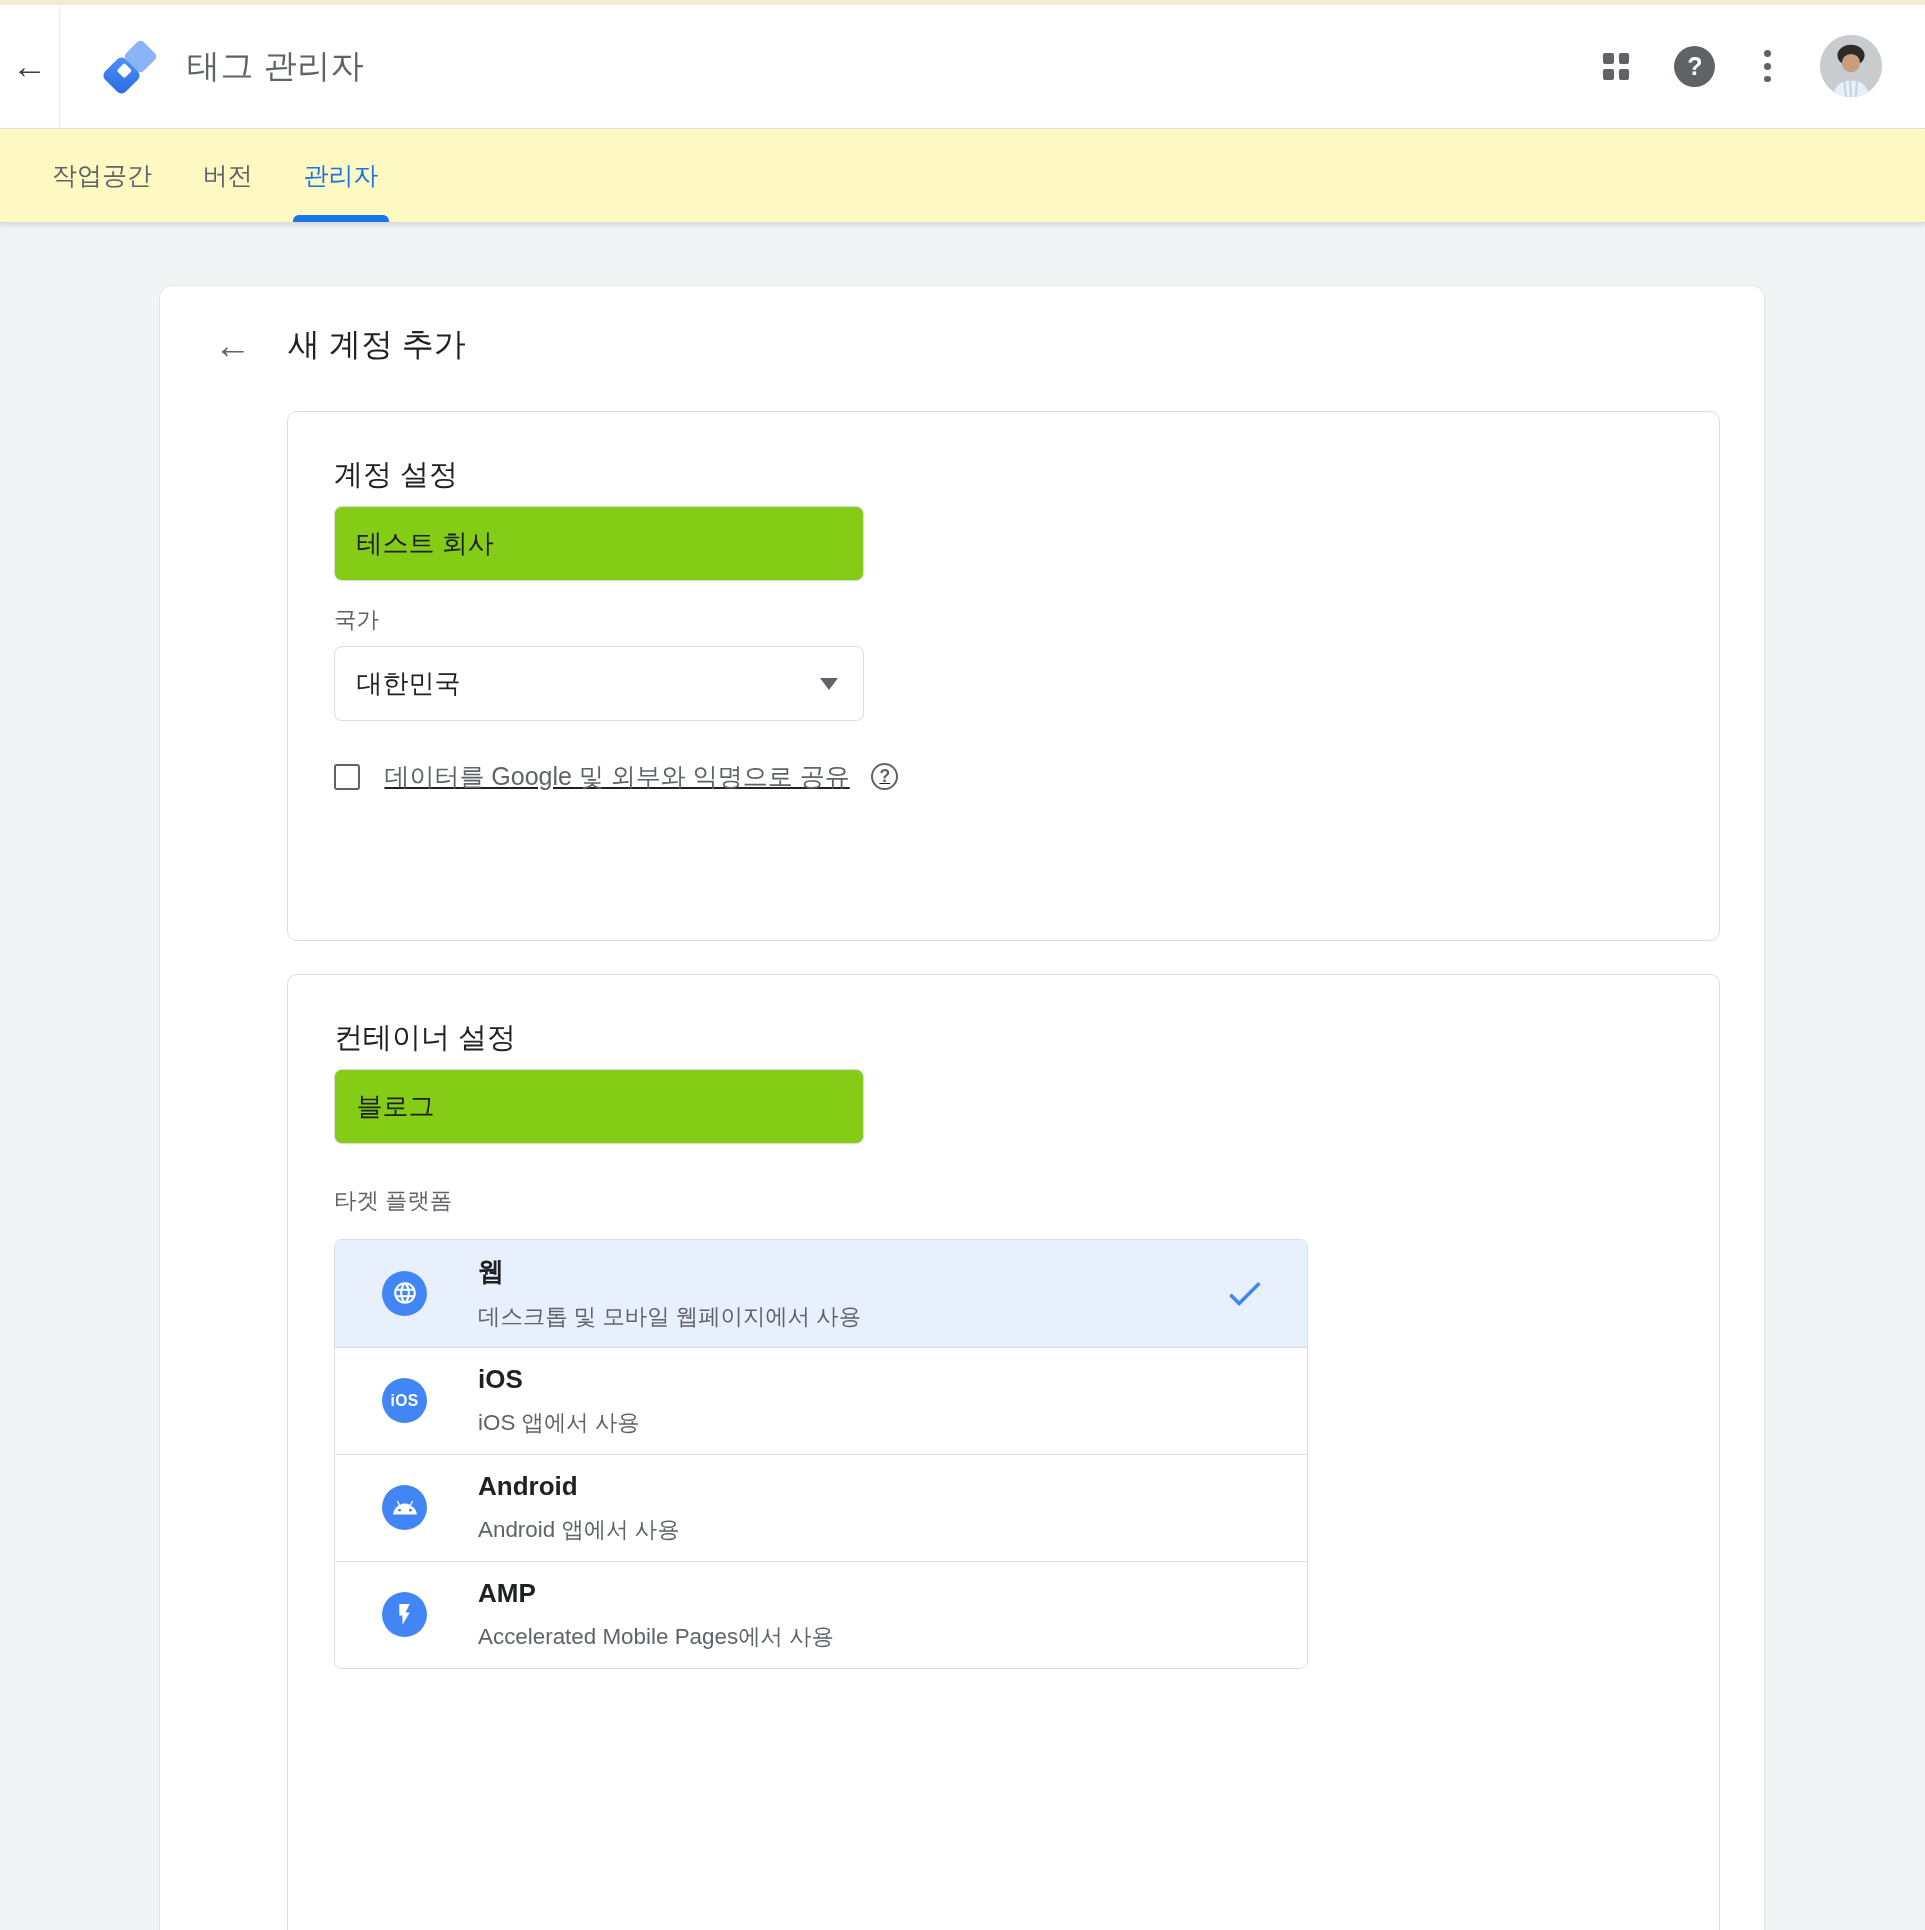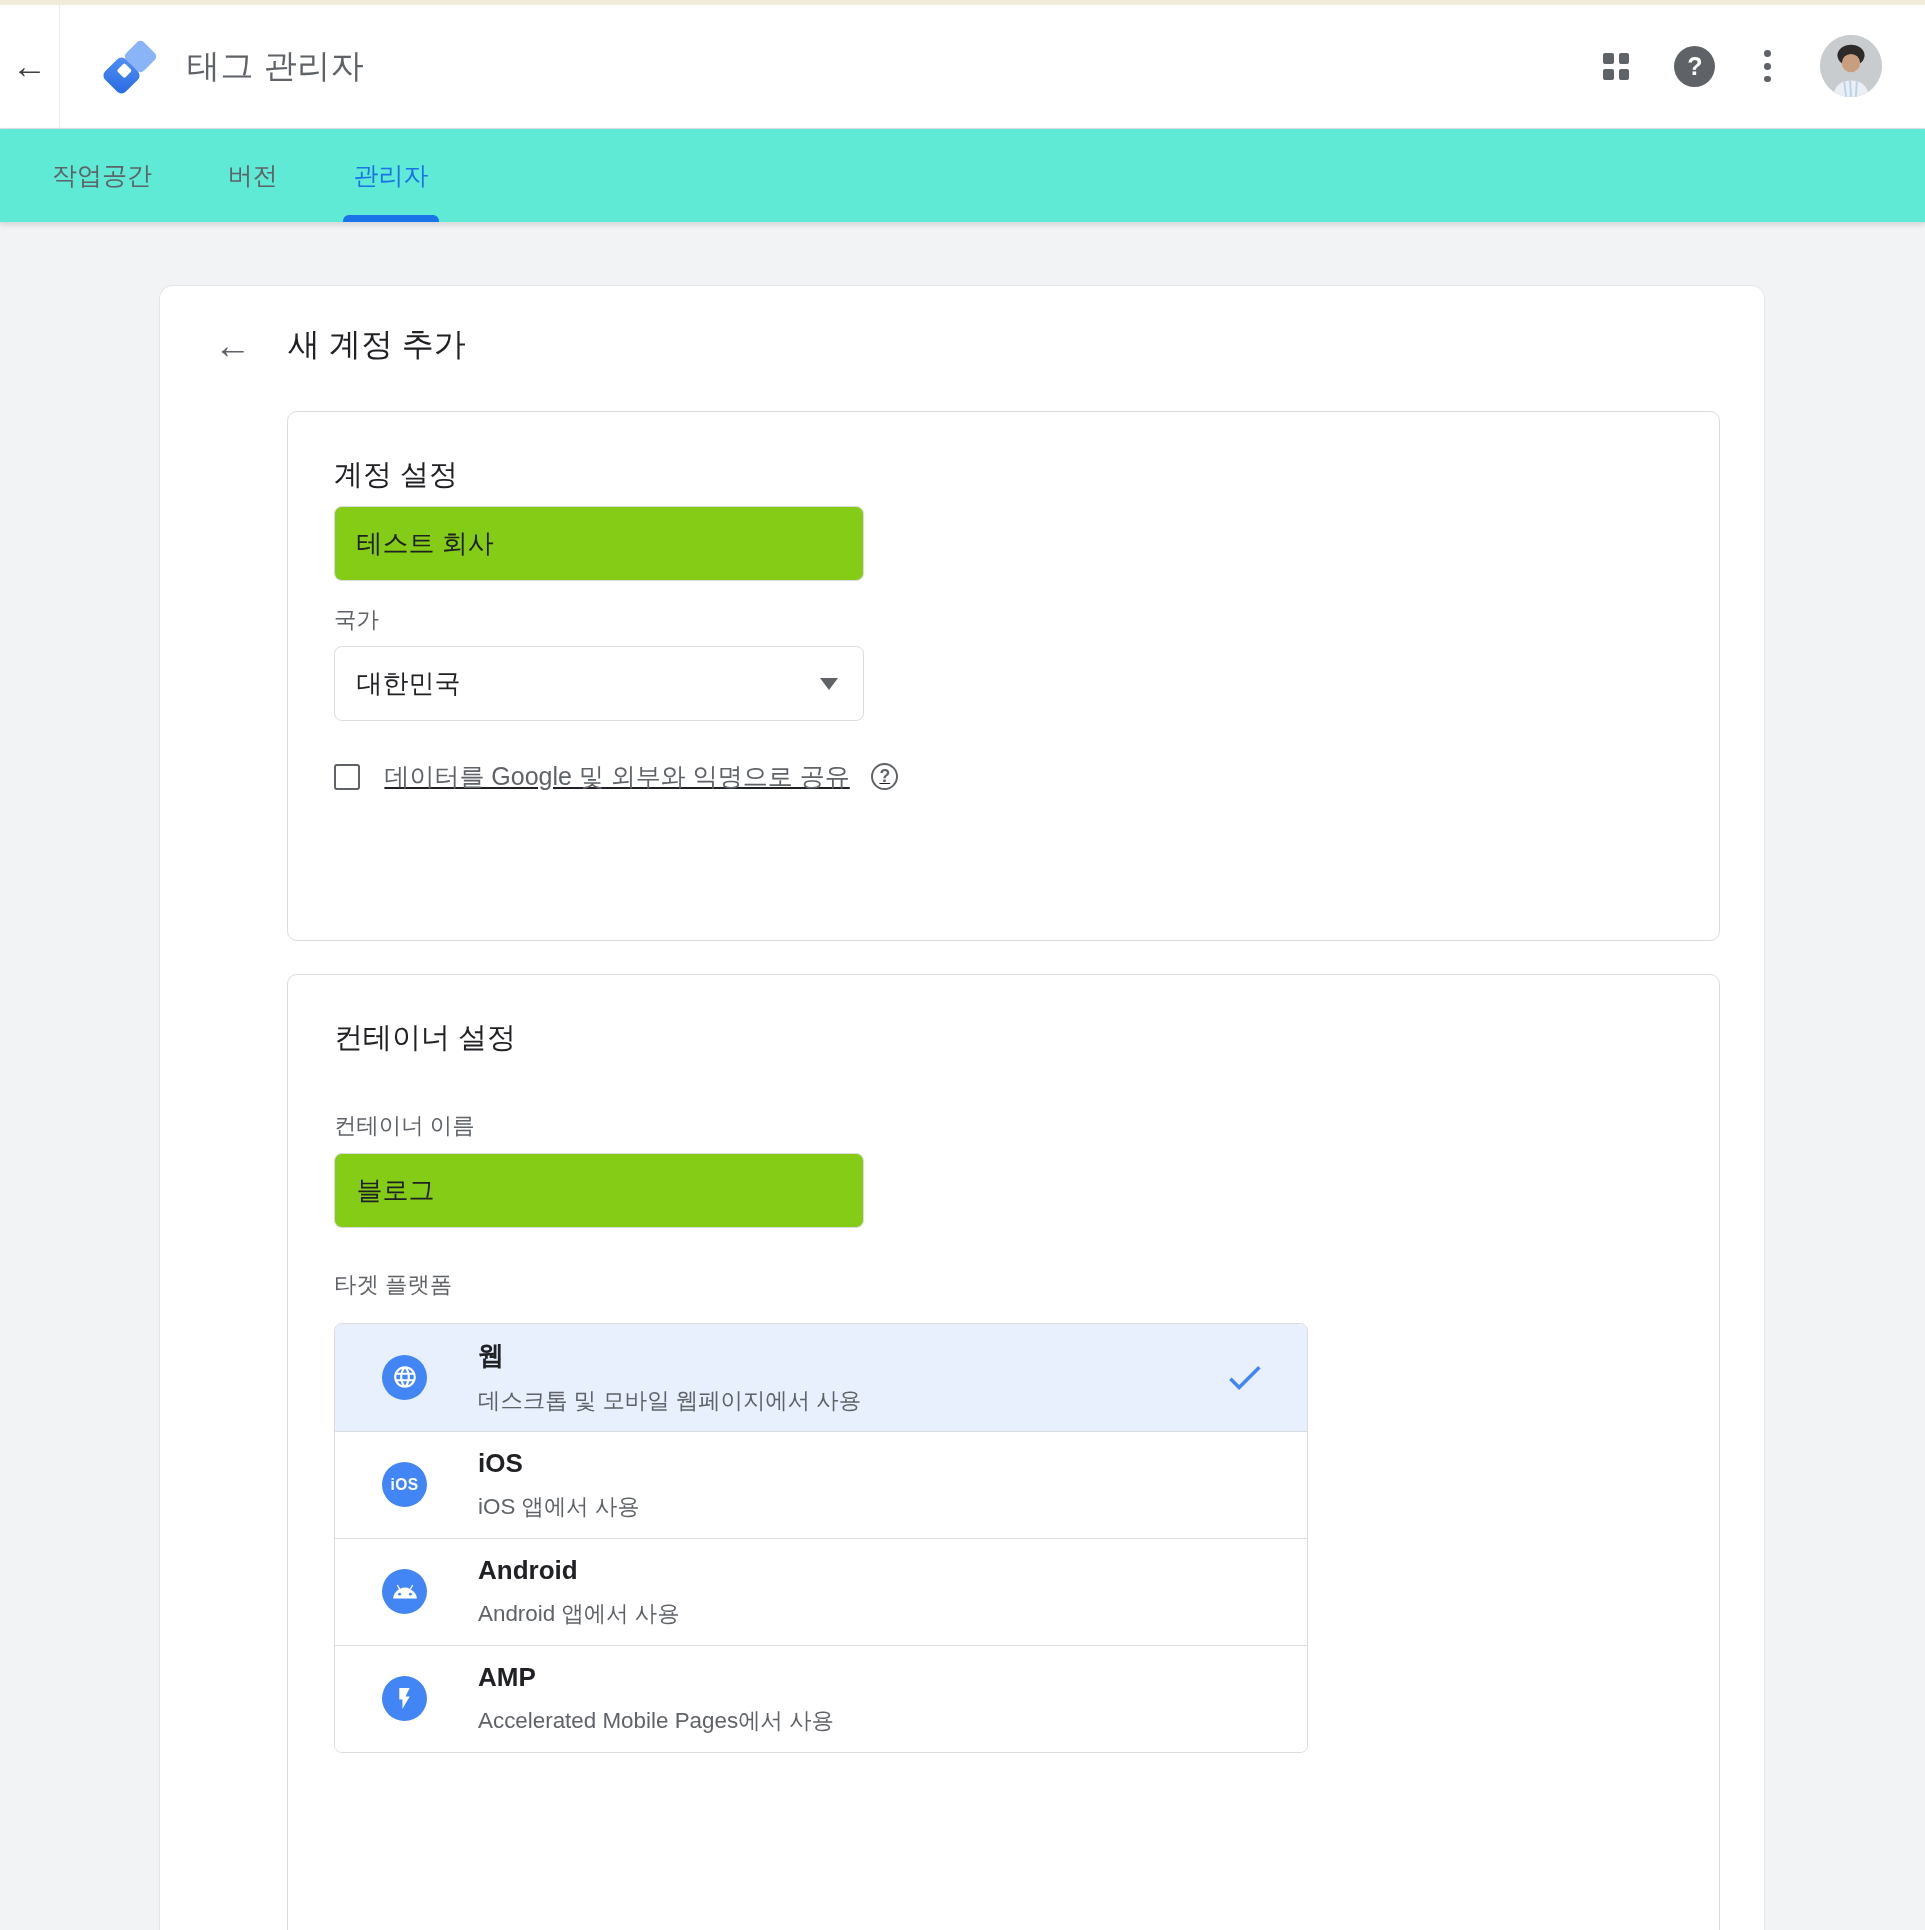--- a/index.html
+++ b/index.html
@@ -45,23 +45,23 @@
     width:41px; height:41px; border-radius:50%; background:#5f6368; color:#fff;
     font-size:25px; font-weight:700; display:flex; align-items:center; justify-content:center;
     border:none; cursor:pointer;
   }
   .more-btn { display:flex; flex-direction:column; gap:5.9px; background:none; border:none; cursor:pointer; padding:3.9px; }
   .more-btn i { width:6.8px; height:6.8px; border-radius:50%; background:#5f6368; }
   .avatar { width:62px; height:62px; border-radius:50%; overflow:hidden; cursor:pointer; border:none; padding:0; background:#c9cccf; }
 
   
   .tab-bar {
-    height:94px; background:#5eead4; border-bottom:1px solid #dadce0;
+    height:94px; background:#fef9c3; border-bottom:1px solid #dadce0;
     box-shadow:0 2px 4.9px rgba(60,64,67,.16);
-    display:flex; align-items:stretch; padding-left:49px; gap:70px;
+    display:flex; align-items:stretch; padding-left:49px; gap:45px;
     position:relative; z-index:2;
   }
   .tab {
     display:flex; align-items:center; font-size:25px; color:#5f6368;
     position:relative; cursor:pointer; background:none; border:none; padding:0 2.9px;
     font-family:inherit;
   }
   .tab.active { color:#1a73e8; }
   .tab.active::after {
     content:""; position:absolute; left:-7.8px; right:-7.8px; bottom:0; height:6.8px;
@@ -211,21 +211,20 @@
         <span class="checkbox-label">데이터를 Google 및 외부와 익명으로 공유</span>
         <button class="help-circle">
           <span>?</span>
         </button>
       </div>
     </section>
 
     <section class="inner-card container">
       <h2 class="section-title">컨테이너 설정</h2>
 
-      <div class="field-label lbl-1">컨테이너 이름</div>
       <input class="text-field" type="text" value="블로그" style="">
 
       <div class="field-label lbl-3">타겟 플랫폼</div>
 
       <div class="platform-list">
 
         <div class="platform-row selected">
           <span class="p-icon">
             <svg width="26" height="26" viewBox="0 0 24 24">
                 <path fill="#fff" d="M11.99 2C6.47 2 2 6.48 2 12s4.47 10 9.99 10C17.52 22 22 17.52 22 12S17.52 2 11.99 2zm6.93 6h-2.95a15.65 15.65 0 0 0-1.38-3.56A8.03 8.03 0 0 1 18.92 8zM12 4.04c.83 1.2 1.48 2.53 1.91 3.96h-3.82c.43-1.43 1.08-2.76 1.91-3.96zM4.26 14C4.1 13.36 4 12.69 4 12s.1-1.36.26-2h3.38c-.08.66-.14 1.32-.14 2s.06 1.34.14 2H4.26zm.82 2h2.95c.32 1.25.78 2.45 1.38 3.56A7.987 7.987 0 0 1 5.08 16zm2.95-8H5.08a7.987 7.987 0 0 1 4.33-3.56A15.65 15.65 0 0 0 8.03 8zM12 19.96c-.83-1.2-1.48-2.53-1.91-3.96h3.82c-.43 1.43-1.08 2.76-1.91 3.96zM14.34 14H9.66c-.09-.66-.16-1.32-.16-2s.07-1.35.16-2h4.68c.09.65.16 1.32.16 2s-.07 1.34-.16 2zm.25 5.56c.6-1.11 1.06-2.31 1.38-3.56h2.95a8.03 8.03 0 0 1-4.33 3.56zM16.36 14c.08-.66.14-1.32.14-2s-.06-1.34-.14-2h3.38c.16.64.26 1.31.26 2s-.1 1.36-.26 2h-3.38z"></path>

